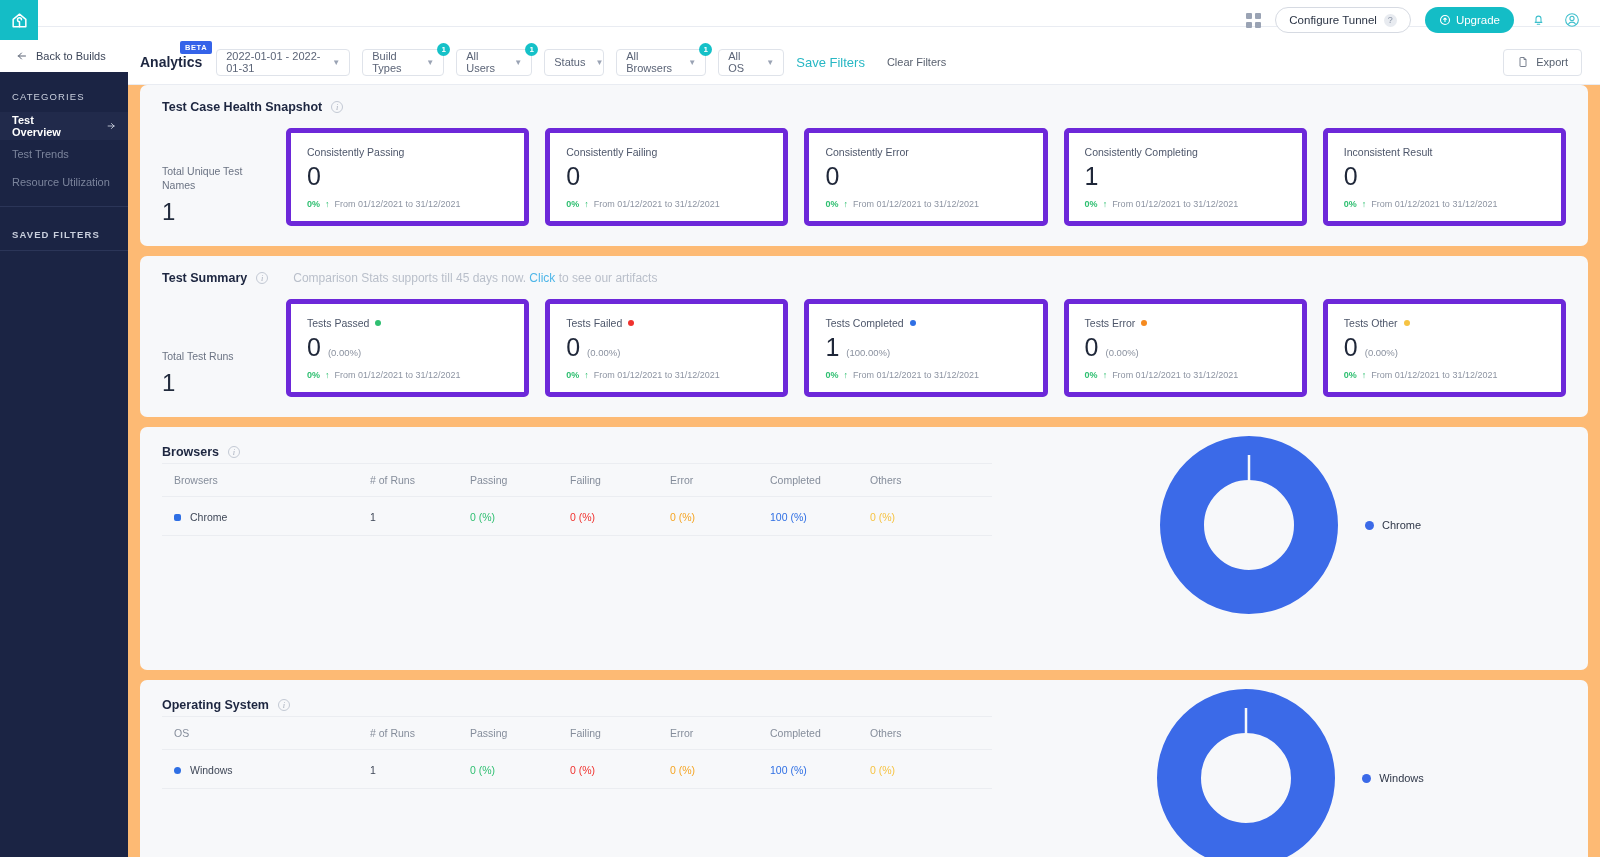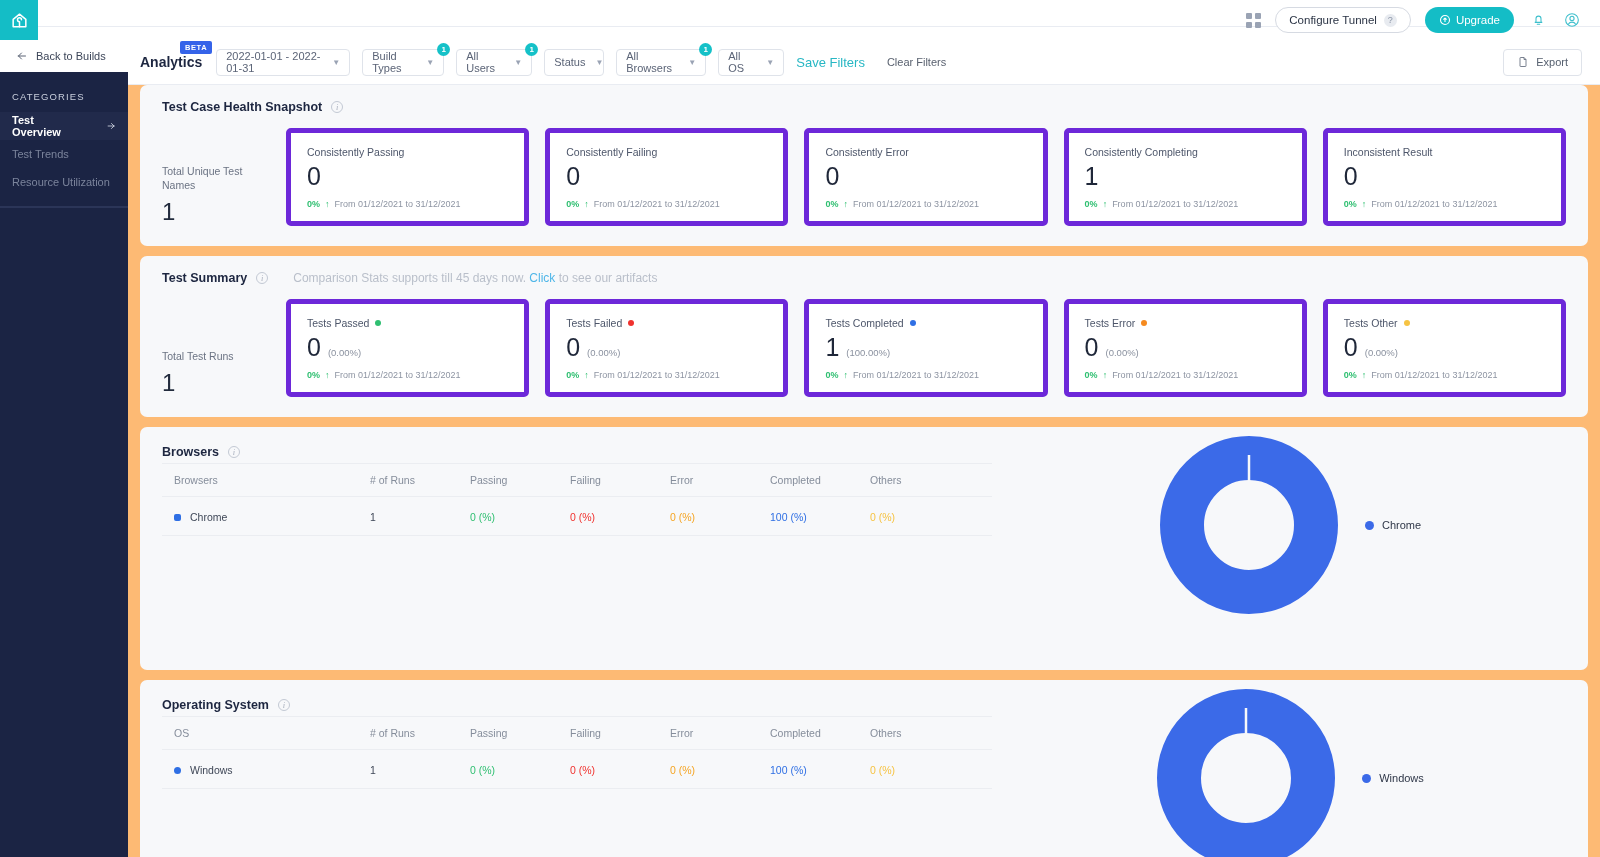--- a/index.html
+++ b/index.html
@@ -215,20 +215,21 @@
         <path d="M5 12h14m0 0-6-6m6 6-6 6"></path>
       </svg>
     </div>
     <div class="side-item">
       <span>Test Trends</span>
     </div>
     <div class="side-item">
       <span>Resource Utilization</span>
     </div>
     <div class="side-divider"></div>
+    <div class="saved-filters-label">SAVED FILTERS</div>
     <div class="saved-divider"></div>
   </div>
 
   <div class="filterbar">
     <div class="analytics-wrap">
       <span class="beta-badge">BETA</span>
       <span class="analytics-title">Analytics</span>
     </div>
 
     <div class="filter-sel" style="width:134px">

